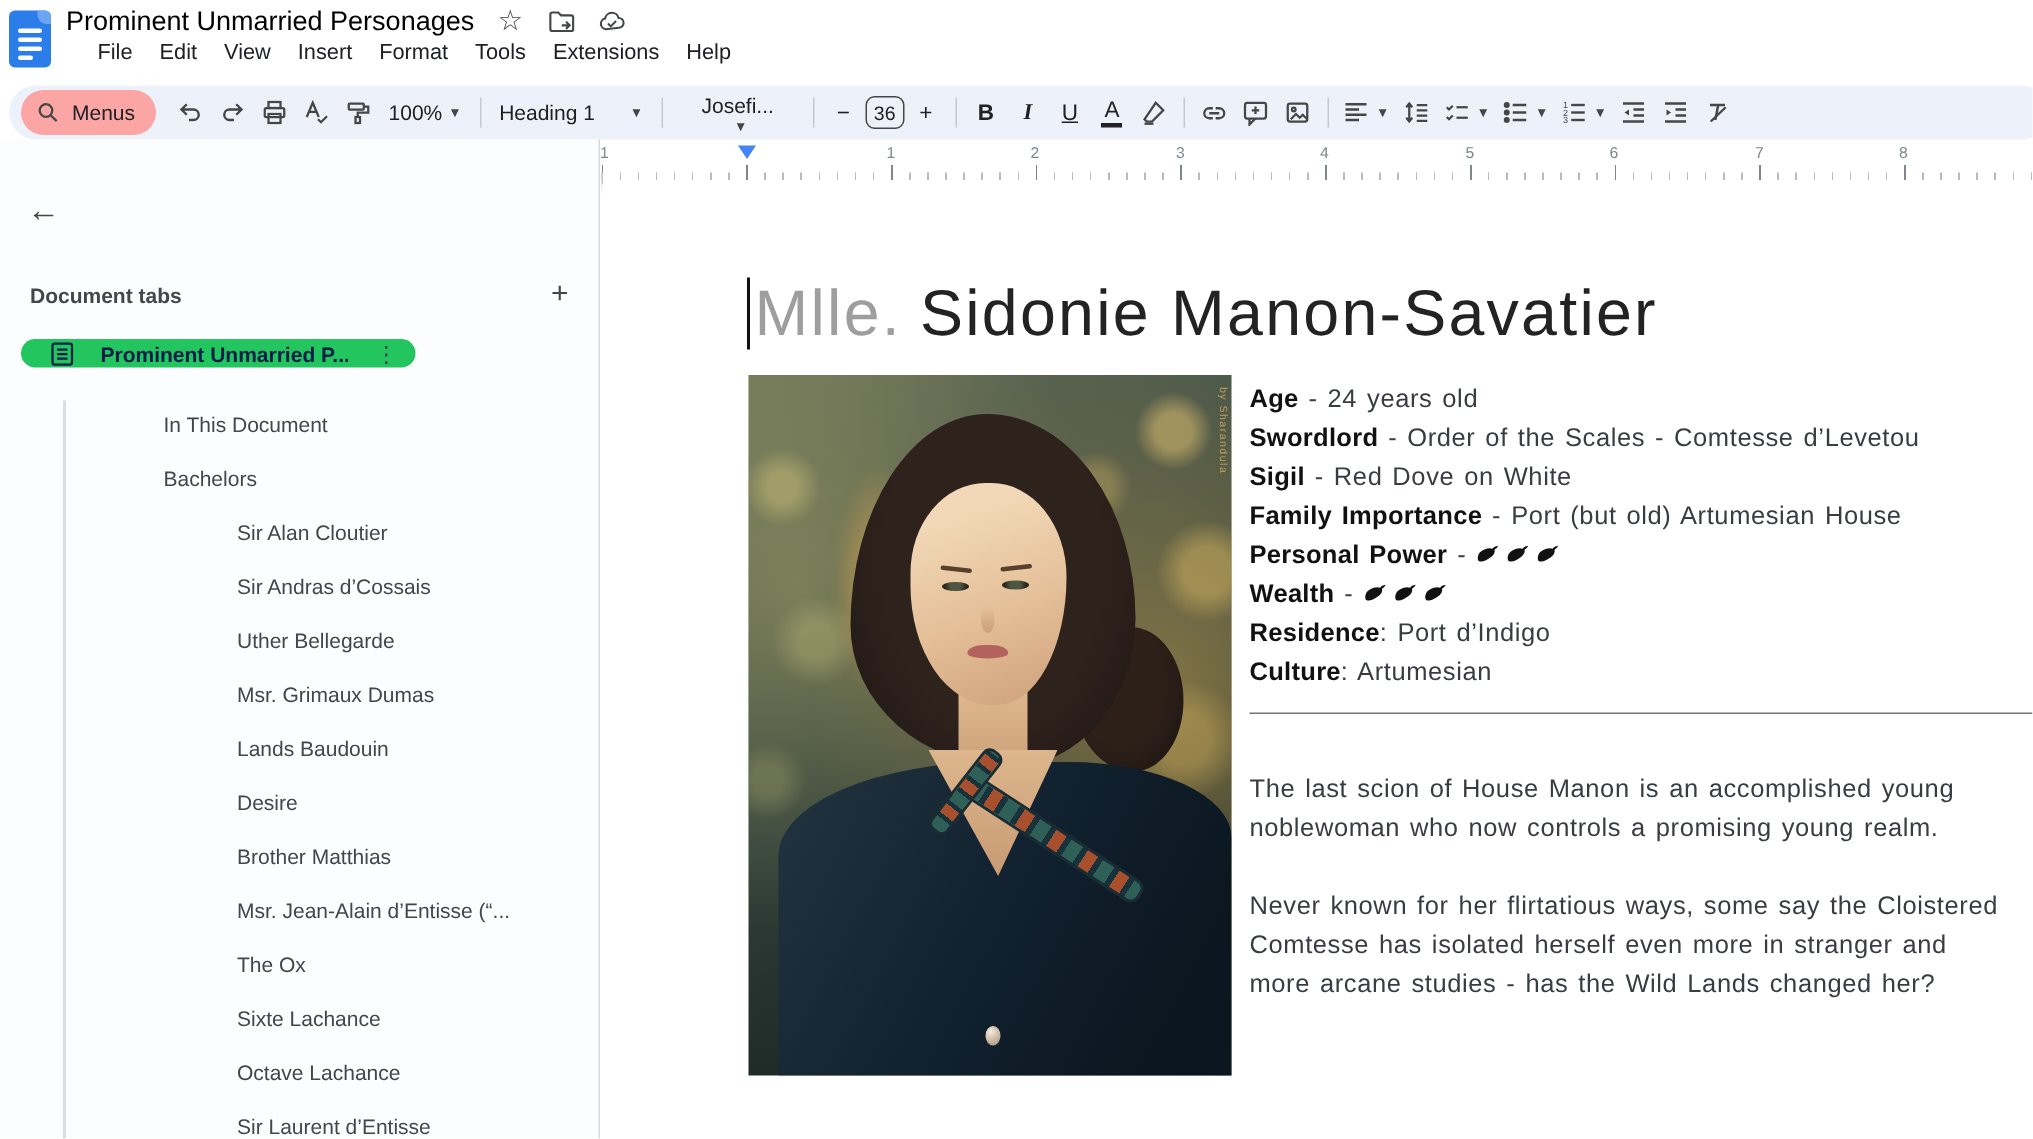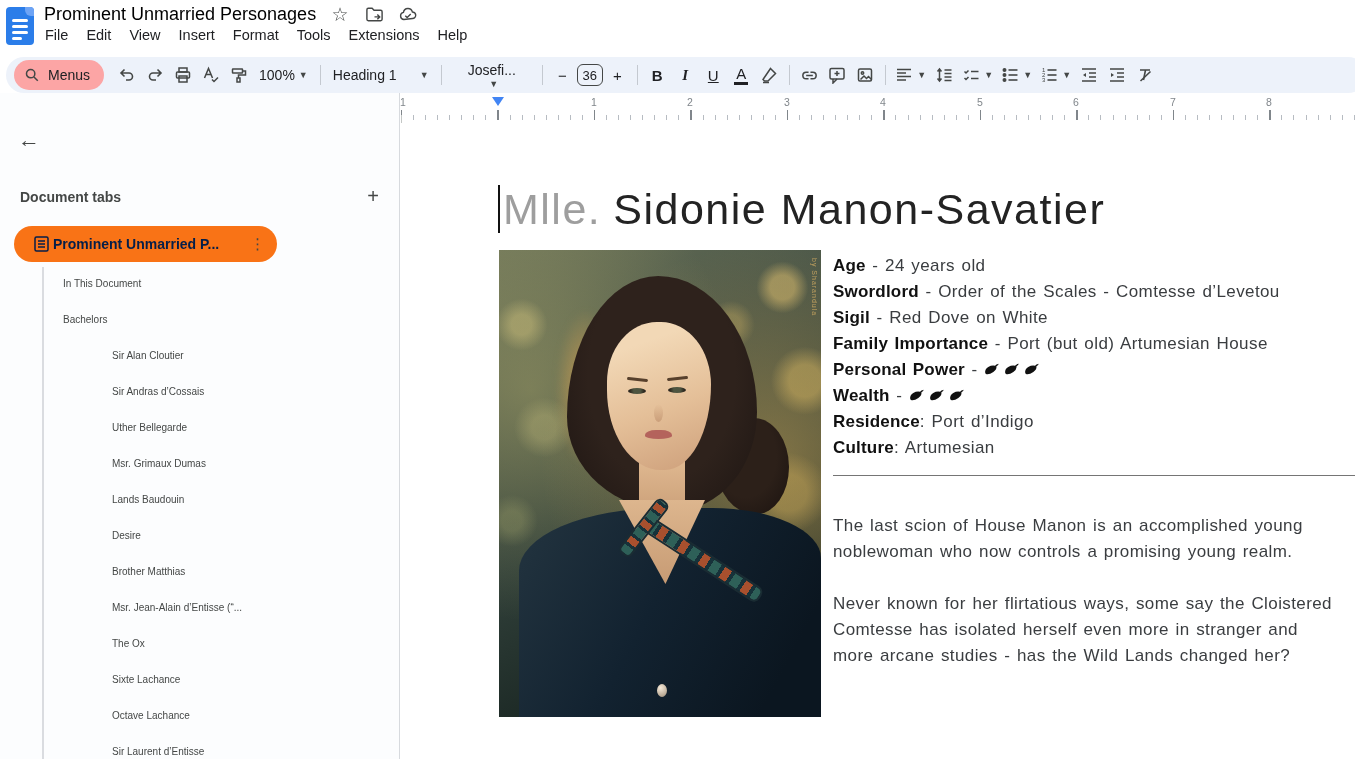--- a/index.html
+++ b/index.html
@@ -12,21 +12,21 @@
   
   .header{position:absolute;left:0;top:0;width:100%;height:56px;background:#fff;}
   .docs-logo{position:absolute;left:6px;top:7px;width:28px;height:38px;background:#2b7de9;border-radius:4px;}
   .docs-logo .fold{position:absolute;right:0;top:0;width:9px;height:9px;background:#6ea4f5;border-radius:0 4px 0 6px;}
   .docs-logo .l{position:absolute;left:6px;height:3px;background:#fff;border-radius:2px;}
   .l1{top:12px;width:16px}.l2{top:18px;width:16px}.l3{top:24px;width:16px}.l4{top:30px;width:10px}
   .title-row{position:absolute;left:44px;top:2px;height:24px;display:flex;align-items:center;gap:14px;}
   .doc-title{font-size:18px;color:#000;white-space:nowrap;}
   .hicon{color:#444746;display:flex;align-items:center;justify-content:center;width:20px;height:20px;font-size:17px;cursor:pointer;}
   .star-glyph{font-size:19px;line-height:1;}
-  .menubar{position:absolute;left:36px;top:25px;display:flex;}
+  .menubar{position:absolute;left:56px;top:25px;display:flex;}
   .menubar span{font-size:14.5px;color:#202124;padding:2px 9px;border-radius:6px;cursor:pointer;}
   
   .toolbar{position:absolute;left:6px;top:57px;width:1360px;height:36px;background:#edf2fa;border-radius:20px;
     display:flex;align-items:center;padding:0 8px;box-sizing:border-box;gap:1px;}
   .tbtn{min-width:27px;height:27px;display:flex;align-items:center;justify-content:center;border-radius:4px;color:#444746;cursor:pointer;}
   .tsep{width:1px;height:20px;background:#c4c9d0;margin:0 5px;flex:none;}
   .menus-pill{background:#fca5a5;border-radius:16px;height:30px;display:flex;align-items:center;gap:8px;padding:0 14px 0 10px;margin-right:8px;cursor:pointer;}
   .menus-pill .mlabel{font-size:14px;color:#202124;}
   .arr{font-size:9px;color:#444746;margin-left:4px;}
   .zoom-ctl,.style-ctl,.font-ctl{display:flex;align-items:center;font-size:14px;color:#202124;padding:0 6px;height:27px;border-radius:4px;cursor:pointer;}
@@ -38,27 +38,27 @@
   .italic-i{font-style:italic;font-family:"Liberation Serif",serif;font-weight:600;}
   .under-u{text-decoration:underline;}
   .color-a{display:flex;flex-direction:column;align-items:center;line-height:1;}
   .color-a .abar{width:14px;height:3px;background:#202124;margin-top:1px;}
   
   .sidebar{position:absolute;left:0;top:93px;width:400px;bottom:0;background:#fcfdfe;border-right:1px solid #d7dade;box-sizing:border-box;}
   .back-btn{position:absolute;left:18px;top:36px;font-size:22px;color:#444746;cursor:pointer;line-height:1;}
   .dt-row{position:absolute;left:20px;top:92px;right:20px;display:flex;justify-content:space-between;align-items:center;}
   .dt-label{font-size:14px;font-weight:700;color:#444746;}
   .dt-plus{font-size:20px;color:#444746;cursor:pointer;font-weight:400;}
-  .tab-pill{position:absolute;left:14px;top:133px;width:263px;height:36px;background:#f97316;border-radius:18px;
-    display:flex;align-items:center;gap:4px;padding:0 12px 0 20px;box-sizing:border-box;cursor:pointer;}
+  .tab-pill{position:absolute;left:14px;top:133px;width:263px;height:19px;background:#22c55e;border-radius:18px;
+    display:flex;align-items:center;gap:18px;padding:0 12px 0 20px;box-sizing:border-box;cursor:pointer;}
   .tab-pill .tlabel{font-size:14px;font-weight:700;color:#041e49;flex:1;white-space:nowrap;overflow:hidden;}
   .kebab{font-size:15px;color:#444746;cursor:pointer;}
   .outline{position:absolute;left:0;top:172px;right:0;bottom:0;}
   .outline::before{content:"";position:absolute;left:42px;top:2px;bottom:0;width:2px;background:#dadce0;}
-  .o-item{height:36px;display:flex;align-items:center;font-size:10px;color:#444746;cursor:pointer;white-space:nowrap;}
+  .o-item{height:36px;display:flex;align-items:center;font-size:14px;color:#444746;cursor:pointer;white-space:nowrap;margin-left:46px;}
   .lvl0{padding-left:63px;}
   .lvl1{padding-left:112px;}
   
   .ruler{position:absolute;left:401px;top:95px;right:0;height:28px;background:#fff;}
   .ruler-nums span{position:absolute;top:1px;width:12px;text-align:center;font-size:10.5px;color:#80868b;}
   .ruler-ticks{position:absolute;left:0;right:0;bottom:3px;height:10px;
     background-image:
       repeating-linear-gradient(90deg,#80868b 0 1px,transparent 1px 96.5px),
       repeating-linear-gradient(90deg,#b7bcc2 0 1px,transparent 1px 12.06px);
     background-size:100% 10px,100% 5px;

